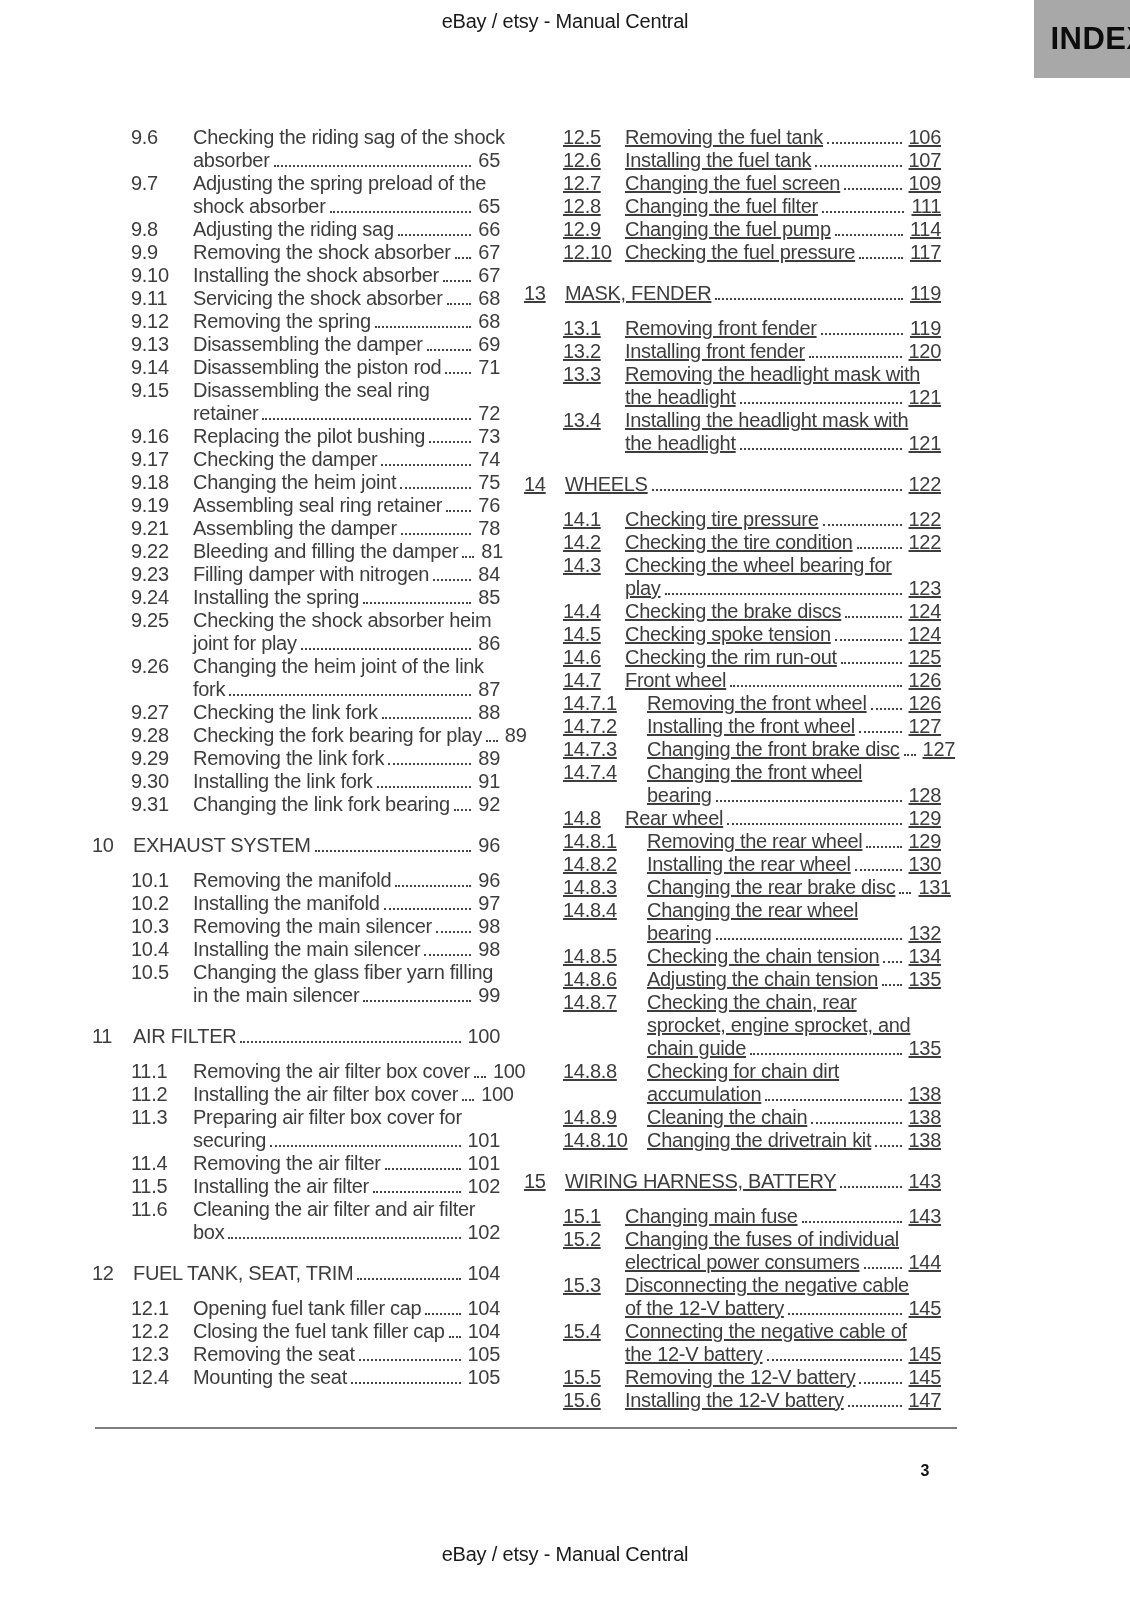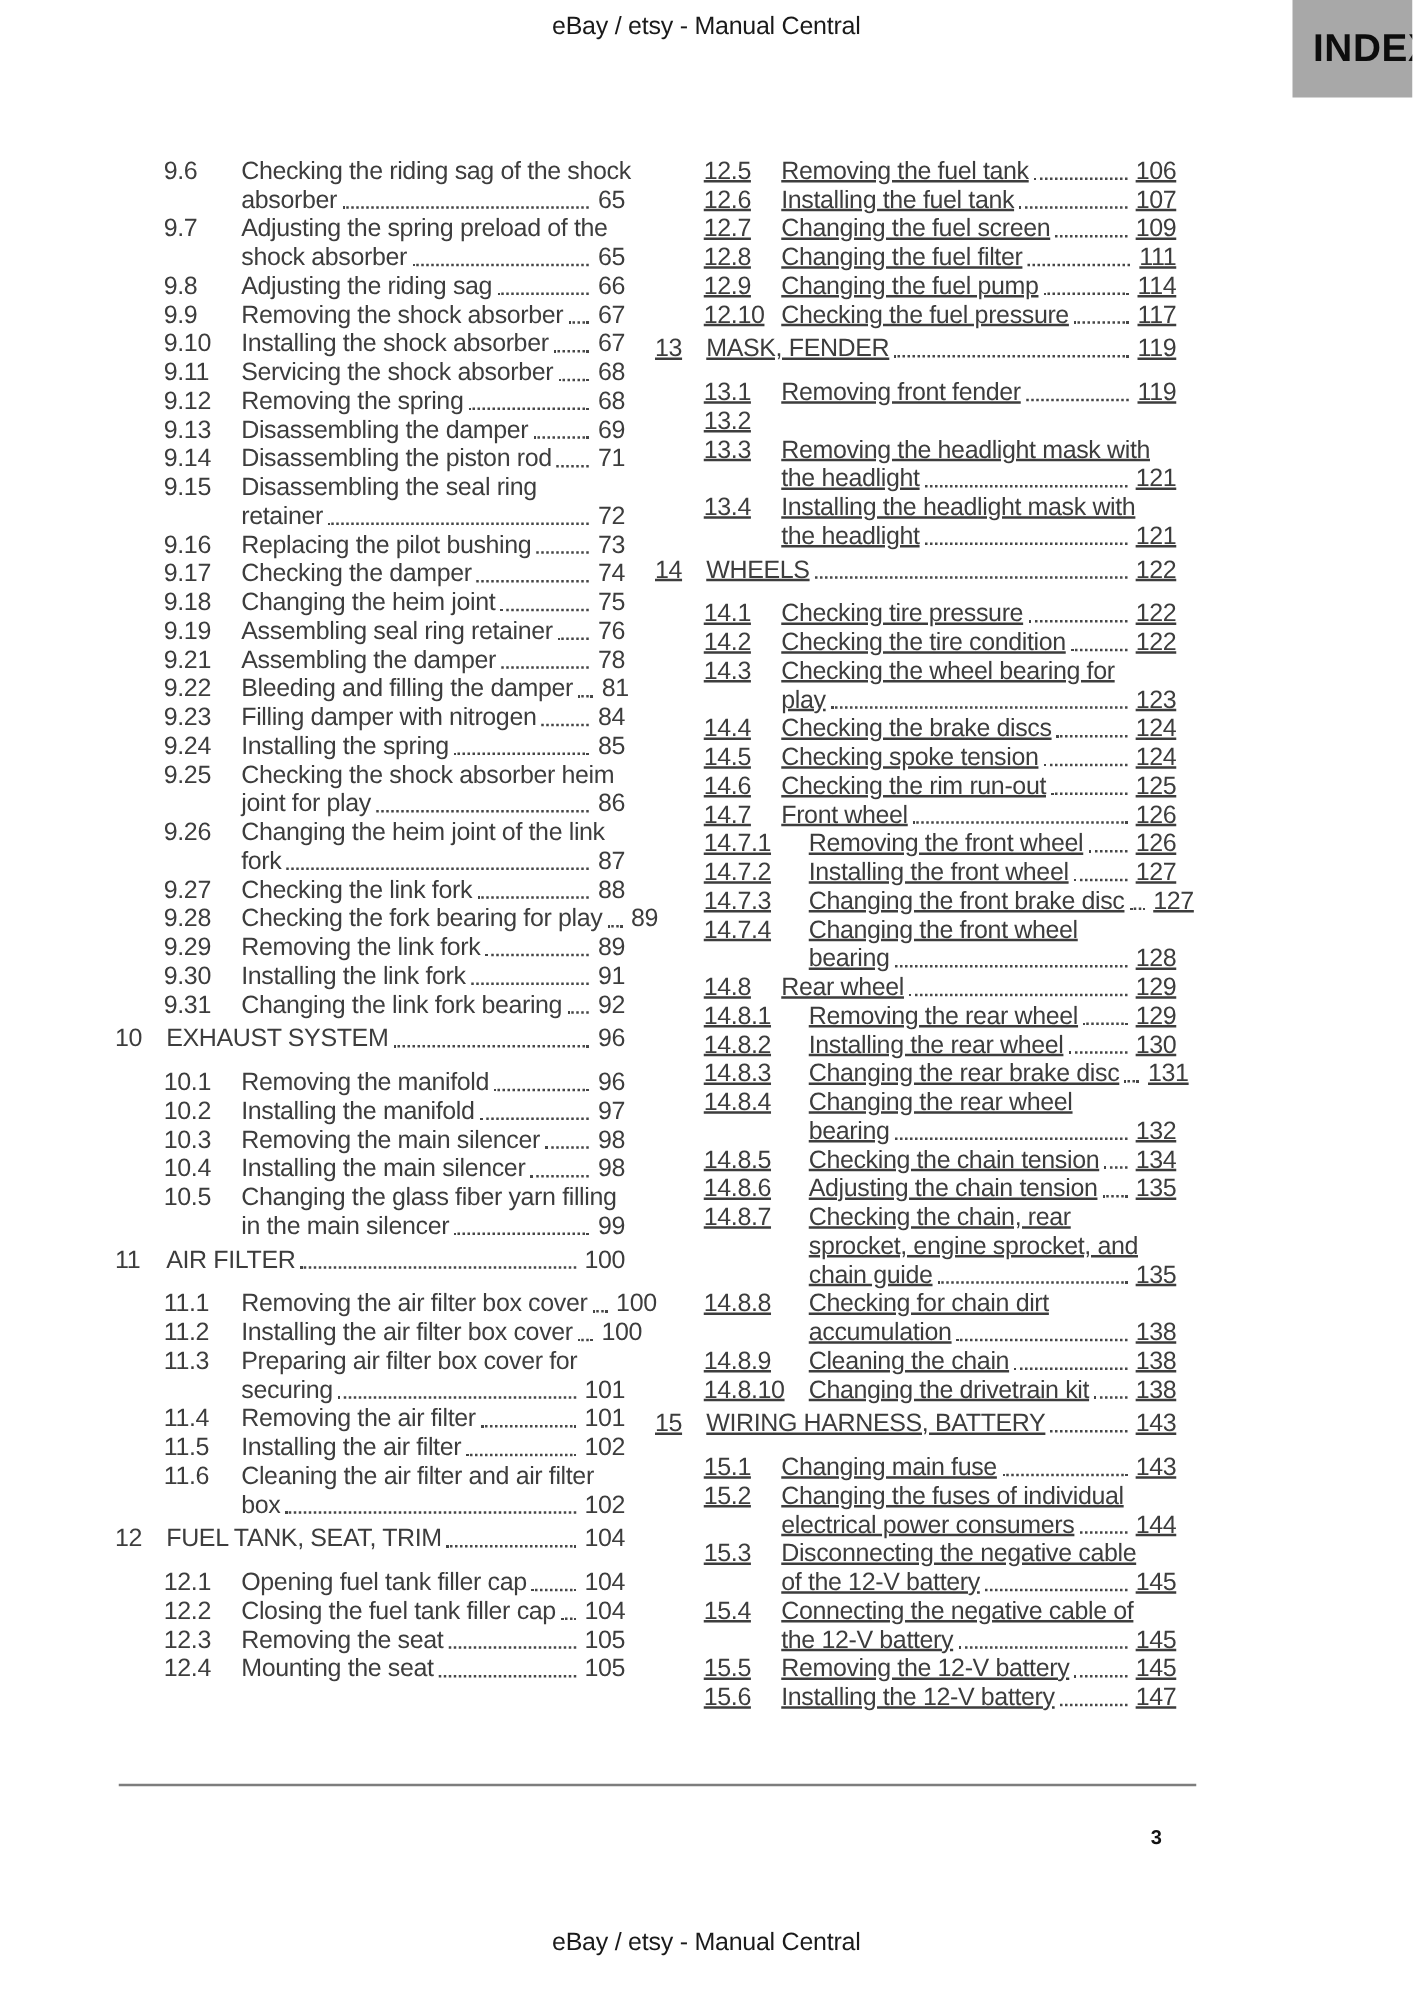--- a/index.html
+++ b/index.html
@@ -30,21 +30,21 @@
     font-size: 31px; font-weight: 700; color: #0d0d0d; letter-spacing: 0.5px;
   }
   .col {
     position: absolute; top: 126px;
     font-size: 20px; letter-spacing: -0.3px; color: var(--text, #3d3d3d);
   }
   #col-left  { left: 92px;  width: 408px; }
   #col-right { left: 524px; width: 417px; text-decoration: underline; }
   .row { display: flex; }
   .row .num { flex: 0 0 62px; }
-  .row.lvl1 { margin: 4px 0 12px; }
+  .row.lvl1 { margin: 18px 0 12px; }
   .row.lvl1 .num { flex: 0 0 41px; }
   .row.lvl2, .row.lvl3 { padding-left: 39px; }
   .row.lvl3 .num { flex: 0 0 84px; }
   .row .body { flex: 1 1 auto; min-width: 0; }
   .line { line-height: 23px; white-space: nowrap; }
   .line.last { display: flex; }
   .line.last .t { flex: 0 1 auto; }
   .leader {
     flex: 1 1 12px; min-width: 12px; height: 0;
     border-bottom: 2px dotted var(--dots, #474747);
@@ -588,20 +588,27 @@
         <div class="body">
           <div class="line last">
             <span class="t">Removing front fender</span>
             <span class="leader"></span>
             <span class="pg">119</span>
           </div>
         </div>
       </div>
       <div class="row lvl2">
         <span class="num">13.2</span>
+        <div class="body">
+          <div class="line last">
+            <span class="t">Installing front fender</span>
+            <span class="leader"></span>
+            <span class="pg">120</span>
+          </div>
+        </div>
       </div>
       <div class="row lvl2">
         <span class="num">13.3</span>
         <div class="body">
           <div class="line">Removing the headlight mask with</div>
           <div class="line last">
             <span class="t">the headlight</span>
             <span class="leader"></span>
             <span class="pg">121</span>
           </div>

